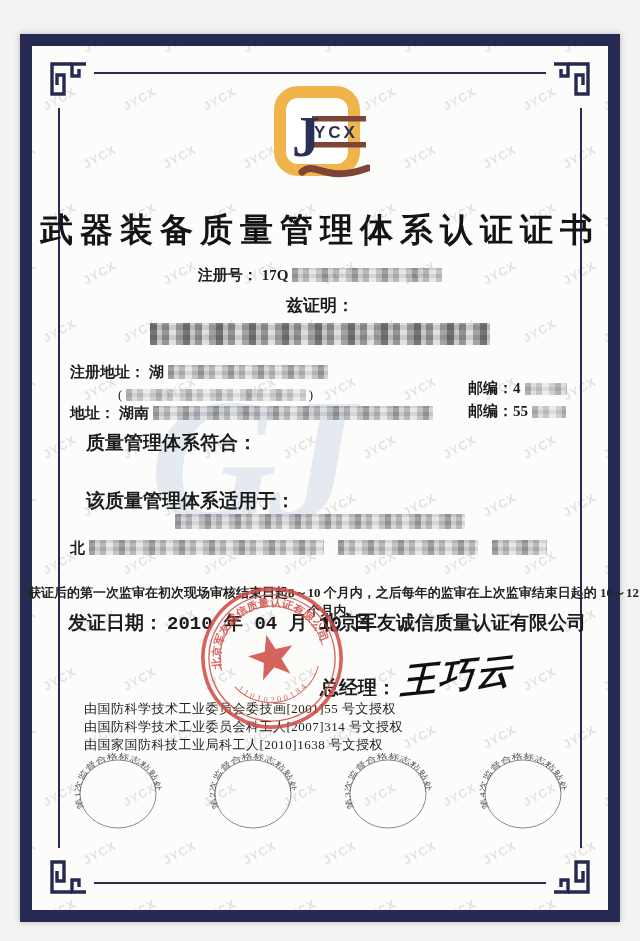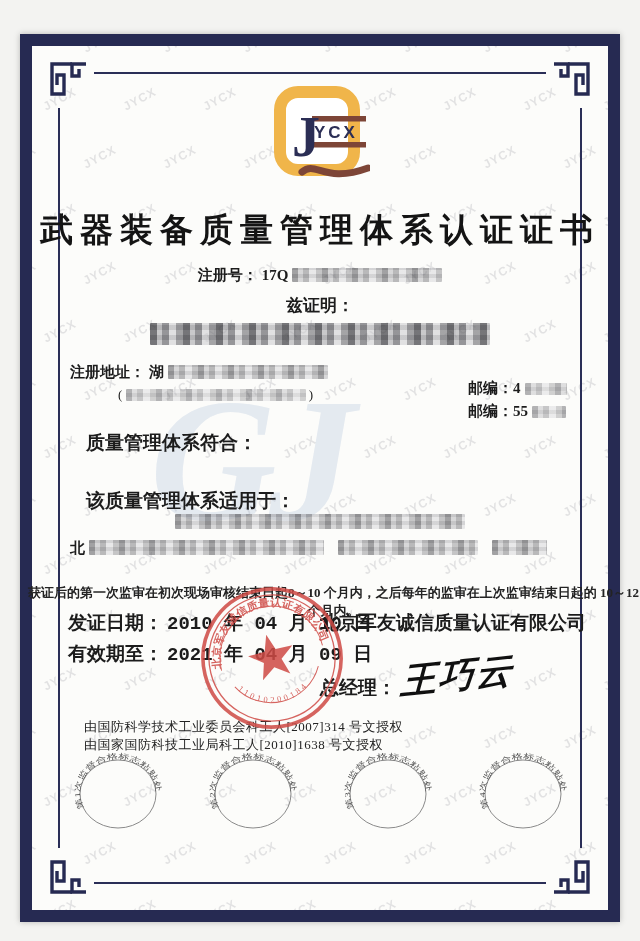--- a/index.html
+++ b/index.html
@@ -246,20 +246,25 @@
     <div class="abs" style="left:118px;top:387px;font-size:13px;">
       <span>(</span>
       <span class="px light" style="width:180px;height:12px;"></span>
       <span>)</span>
     </div>
     <div class="abs" style="left:468px;top:379px;">
       <span class="lab15">邮编：</span><span class="lab15">4</span>
       <span class="px light" style="width:42px;height:12px;"></span>
     </div>
 
+    <div class="abs" style="left:70px;top:404px;">
+      <span class="lab15">地址：</span>
+      <span class="lab15">湖南</span>
+      <span class="px" style="width:280px;height:14px;"></span>
+    </div>
     <div class="abs" style="left:468px;top:402px;">
       <span class="lab15">邮编：</span><span class="lab15">55</span>
       <span class="px light" style="width:34px;height:12px;"></span>
     </div>
 
     <div class="abs lab16" style="left:86px;top:430px;">质量管理体系符合：</div>
     <div class="abs lab16" style="left:86px;top:488px;">该质量管理体系适用于：</div>
 
     <div class="abs ctr" style="top:513px;">
       <span class="px" style="width:290px;height:15px;"></span>
@@ -269,24 +274,20 @@
       <span class="px" style="width:235px;height:15px;"></span>
       <span class="px" style="width:140px;height:15px;margin-left:10px;"></span>
       <span class="px" style="width:55px;height:15px;margin-left:10px;"></span>
     </div>
 
     <div class="abs ctr" style="top:584px;font-size:13px;font-weight:bold;color:#232323;margin-left:27px;">获证后的第一次监审在初次现场审核结束日起8～10 个月内，之后每年的监审在上次监审结束日起的 10～12 个月内。</div>
 
     <div class="abs" style="left:68px;top:610px;">
       <span class="lab16">发证日期：</span>
       <span class="lab16">2010 年 04 月 10 日</span>
-    </div>
-    <div class="abs" style="left:68px;top:641px;">
-      <span class="lab16">有效期至：</span>
-      <span class="lab16">2021 年 04 月 09 日</span>
     </div>
 
     <div class="abs lab16" style="left:320px;top:610px;">北京军友诚信质量认证有限公司</div>
     <div class="abs lab16" style="left:320px;top:675px;">总经理：</div>
     <div class="abs sig" style="left:400px;top:652px;">王巧云</div>
 
     <svg class="seal" width="150" height="150" viewBox="0 0 150 150">
       <g transform="rotate(-14 75 75)" stroke="#cf4a45" fill="none">
         <circle cx="75" cy="75" r="69" stroke-width="3.6"></circle>
         <circle cx="75" cy="75" r="63" stroke-width="1.3"></circle>
@@ -295,20 +296,21 @@
         <text font-size="10.5" fill="#cf4a45" stroke="none" font-weight="bold">
           <textPath href="#seal-top-arc" startOffset="2" textLength="158" lengthAdjust="spacingAndGlyphs">北京军友诚信质量认证有限公司</textPath>
         </text>
         <path id="seal-bottom-arc" d="M 32 94 A 49 49 0 0 0 118 94"></path>
         <text font-size="8.5" fill="#cf4a45" stroke="none" letter-spacing="3">
           <textPath href="#seal-bottom-arc" startOffset="4">11010200184</textPath>
         </text>
       </g>
     </svg>
 
+    <div class="abs auth" style="left:84px;top:700px;">由国防科学技术工业委员会委技画[2001]55 号文授权</div>
     <div class="abs auth" style="left:84px;top:718px;">由国防科学技术工业委员会科工人[2007]314 号文授权</div>
     <div class="abs auth" style="left:84px;top:736px;">由国家国防科技工业局科工人[2010]1638 号文授权</div>
 
     <div class="stickers">
       <svg width="92" height="84" viewBox="0 0 92 84">
         <ellipse cx="46" cy="44" rx="38" ry="34" fill="none" stroke="#8a8a8a" stroke-width="1"></ellipse>
         <path id="stk1" d="M12 58 A 38 34 0 1 1 80 58" fill="none"></path>
         <text font-size="7.5" fill="#555"><textPath href="#stk1" textLength="128" lengthAdjust="spacingAndGlyphs">第1次监督合格标志粘贴处</textPath></text>
       </svg>
       <svg width="92" height="84" viewBox="0 0 92 84">

